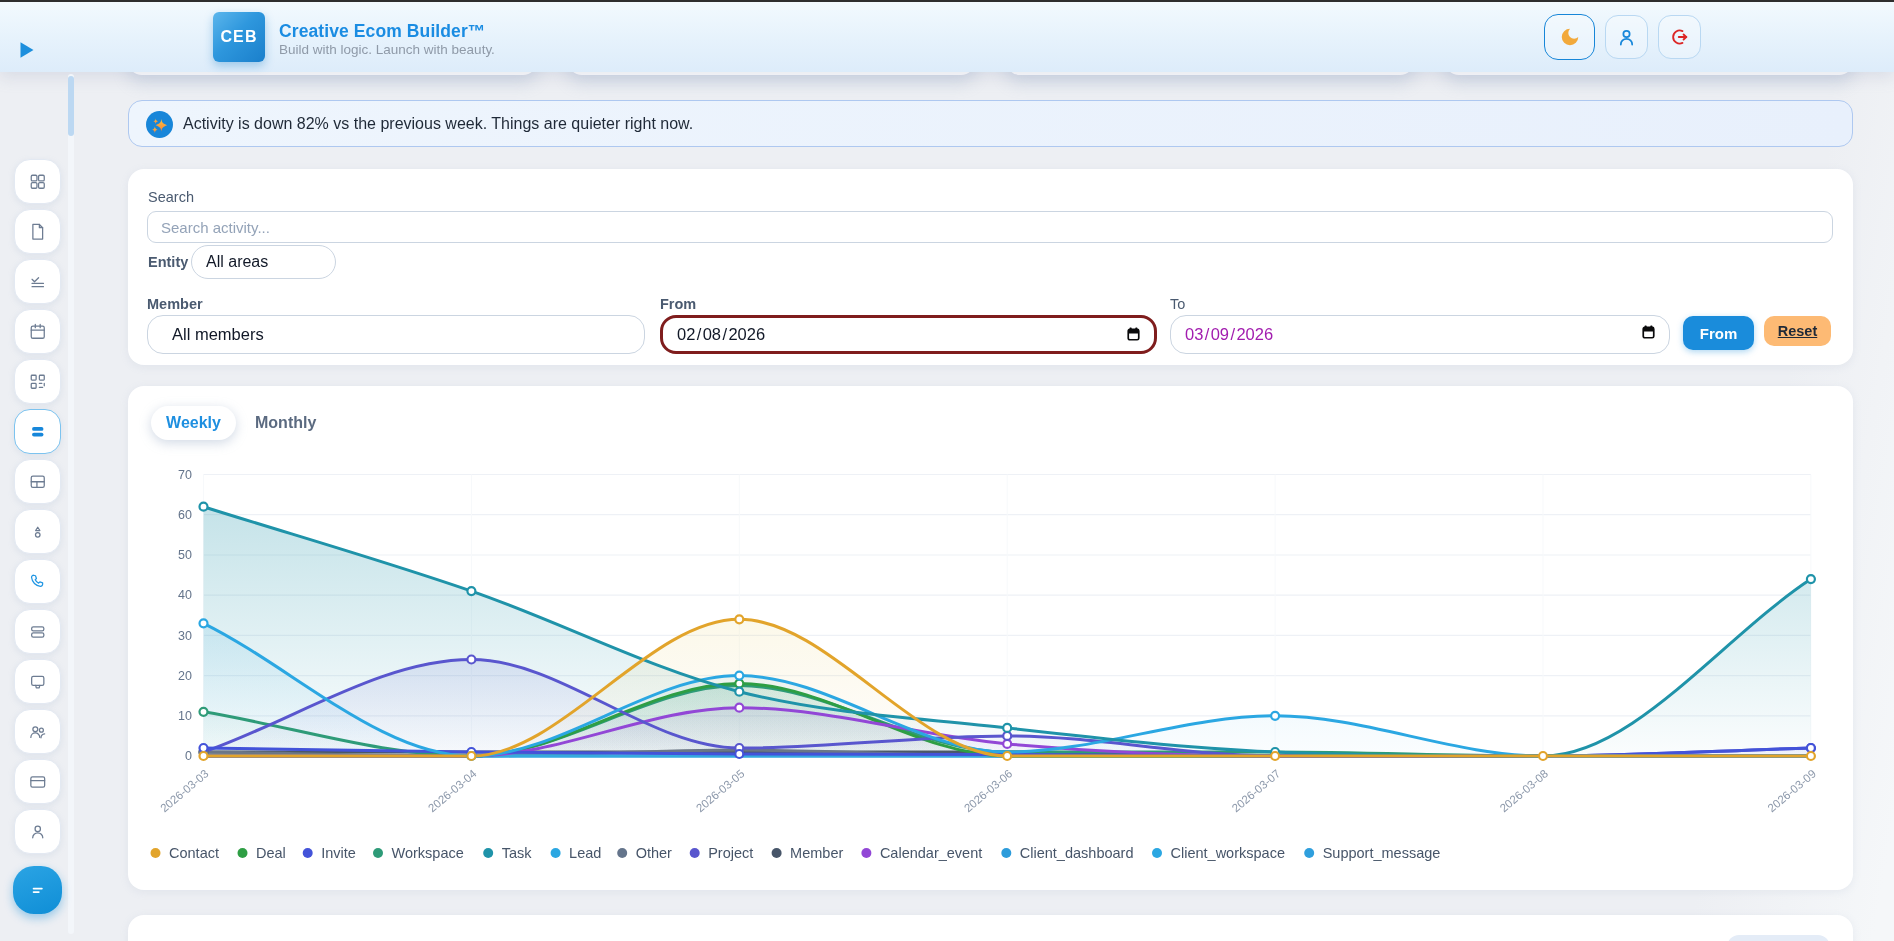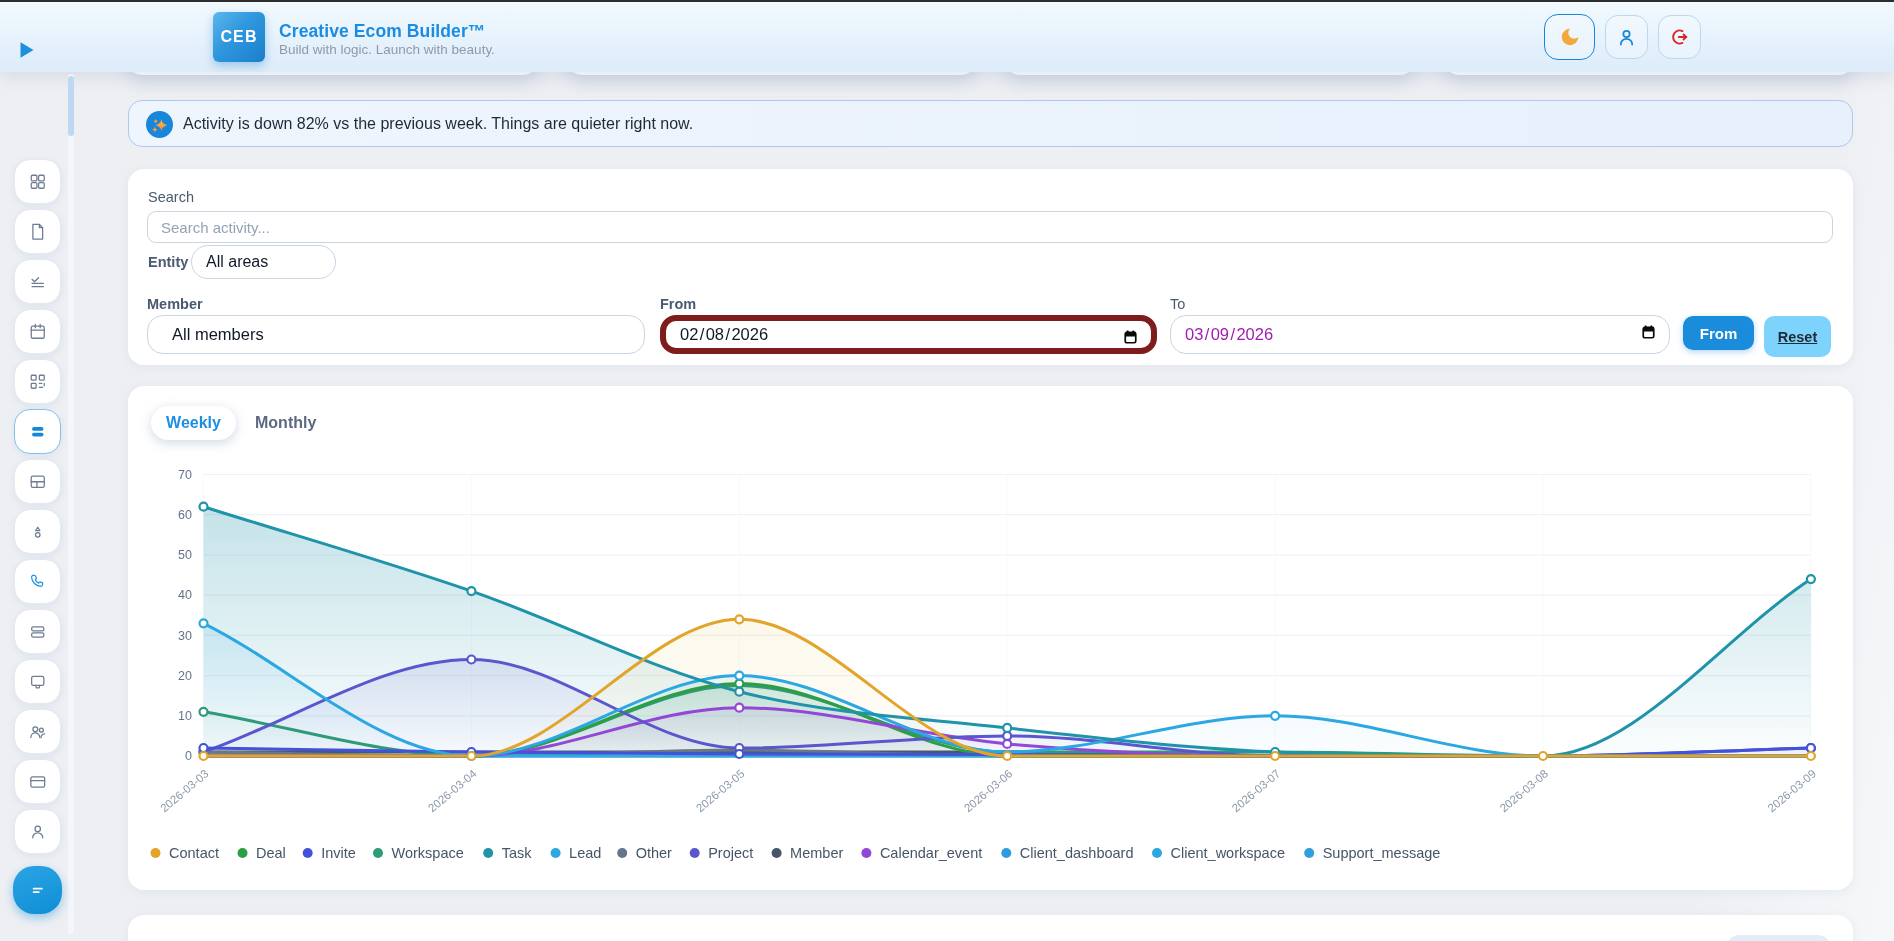--- a/index.html
+++ b/index.html
@@ -171,21 +171,21 @@
 <div class="abs" style="left:148px;top:254px;font-size:14.5px;font-weight:bold;color:#4a5a70;">Entity</div>
 <div class="abs" style="left:191px;top:245px;width:145px;height:34px;border:1px solid #cbd5e1;border-radius:17px;background:#fff;display:flex;align-items:center;">
   <span style="margin-left:14px;font-size:16px;color:#111827;">All areas</span>
 </div>
 
 <div class="abs" style="left:147px;top:296px;font-size:14.5px;font-weight:bold;color:#4a5a70;">Member</div>
 <div class="abs" style="left:147px;top:315px;width:498px;height:39px;border:1px solid #cbd5e1;border-radius:16px;background:#fff;display:flex;align-items:center;">
   <span style="margin-left:24px;font-size:16.5px;color:#111827;">All members</span>
 </div>
 <div class="abs" style="left:660px;top:296px;font-size:14.5px;font-weight:bold;color:#4a5a70;">From</div>
-<div class="abs" style="left:660px;top:315px;width:497px;height:39px;border:6px solid #7f1d1d;border-radius:16px;background:#fff;display:flex;align-items:center;">
+<div class="abs" style="left:660px;top:315px;width:497px;height:39px;border:3px solid #7f1d1d;border-radius:16px;background:#fff;display:flex;align-items:center;">
   <span style="margin-left:14px;font-size:16.5px;color:#111827;">02 / 08 / 2026</span>
   <svg style="position:absolute;right:14px;top:9px" width="13" height="14" viewBox="0 0 13 14">
       <rect x="2.6" y="0.4" width="2.1" height="3.4" rx="0.7" fill="#0b0b0c"></rect>
       <rect x="8.3" y="0.4" width="2.1" height="3.4" rx="0.7" fill="#0b0b0c"></rect>
       <rect x="1.25" y="2.45" width="10.5" height="10.3" rx="1.6" fill="none" stroke="#0b0b0c" stroke-width="1.7"></rect>
       <path d="M1.25 4.1 a1.7 1.7 0 0 1 1.7 -1.7 h7.1 a1.7 1.7 0 0 1 1.7 1.7 v2.5 h-10.5 z" fill="#0b0b0c"></path>
     </svg>
 </div>
 <div class="abs" style="left:1170px;top:296px;font-size:14.5px;font-weight:normal;color:#4a5a70;">To</div>
 <div class="abs" style="left:1170px;top:315px;width:500px;height:39px;border:1px solid #cbd5e1;border-radius:16px;background:#fff;display:flex;align-items:center;">
@@ -193,21 +193,21 @@
   <svg style="position:absolute;right:14px;top:9px" width="13" height="14" viewBox="0 0 13 14">
       <rect x="2.6" y="0.4" width="2.1" height="3.4" rx="0.7" fill="#0b0b0c"></rect>
       <rect x="8.3" y="0.4" width="2.1" height="3.4" rx="0.7" fill="#0b0b0c"></rect>
       <rect x="1.25" y="2.45" width="10.5" height="10.3" rx="1.6" fill="none" stroke="#0b0b0c" stroke-width="1.7"></rect>
       <path d="M1.25 4.1 a1.7 1.7 0 0 1 1.7 -1.7 h7.1 a1.7 1.7 0 0 1 1.7 1.7 v2.5 h-10.5 z" fill="#0b0b0c"></path>
     </svg>
 </div>
 <div class="abs" style="left:1683px;top:316px;width:71px;height:34px;background:#1a8cdb;border-radius:10px;display:flex;align-items:center;justify-content:center;box-shadow:0 2px 6px rgba(26,140,219,.35);">
   <span style="color:#fff;font-weight:bold;font-size:15px;">From</span>
 </div>
-<div class="abs" style="left:1764px;top:316px;width:67px;height:41px;background:#7dd3fc;border-radius:10px;display:flex;align-items:center;justify-content:center;">
+<div class="abs" style="left:1764px;top:316px;width:67px;height:30px;background:#fdba74;border-radius:10px;display:flex;align-items:center;justify-content:center;">
   <span style="color:#1f2937;font-weight:bold;font-size:14.5px;text-decoration:underline;">Reset</span>
 </div>
 
 <div class="abs" style="left:128px;top:386px;width:1725px;height:504px;background:#fff;border-radius:16px;box-shadow:0 2px 8px rgba(150,165,190,.14);">
 <svg width="1725" height="504" viewBox="0 0 1725 504" style="position:absolute;left:0;top:0;font-family:'Liberation Sans',sans-serif">
 <defs>
 <linearGradient id="g_member" x1="0" y1="0" x2="0" y2="1">
           <stop offset="0" stop-color="#4b5866" stop-opacity="0.1"></stop>
           <stop offset="1" stop-color="#4b5866" stop-opacity="0.02"></stop>
         </linearGradient>

